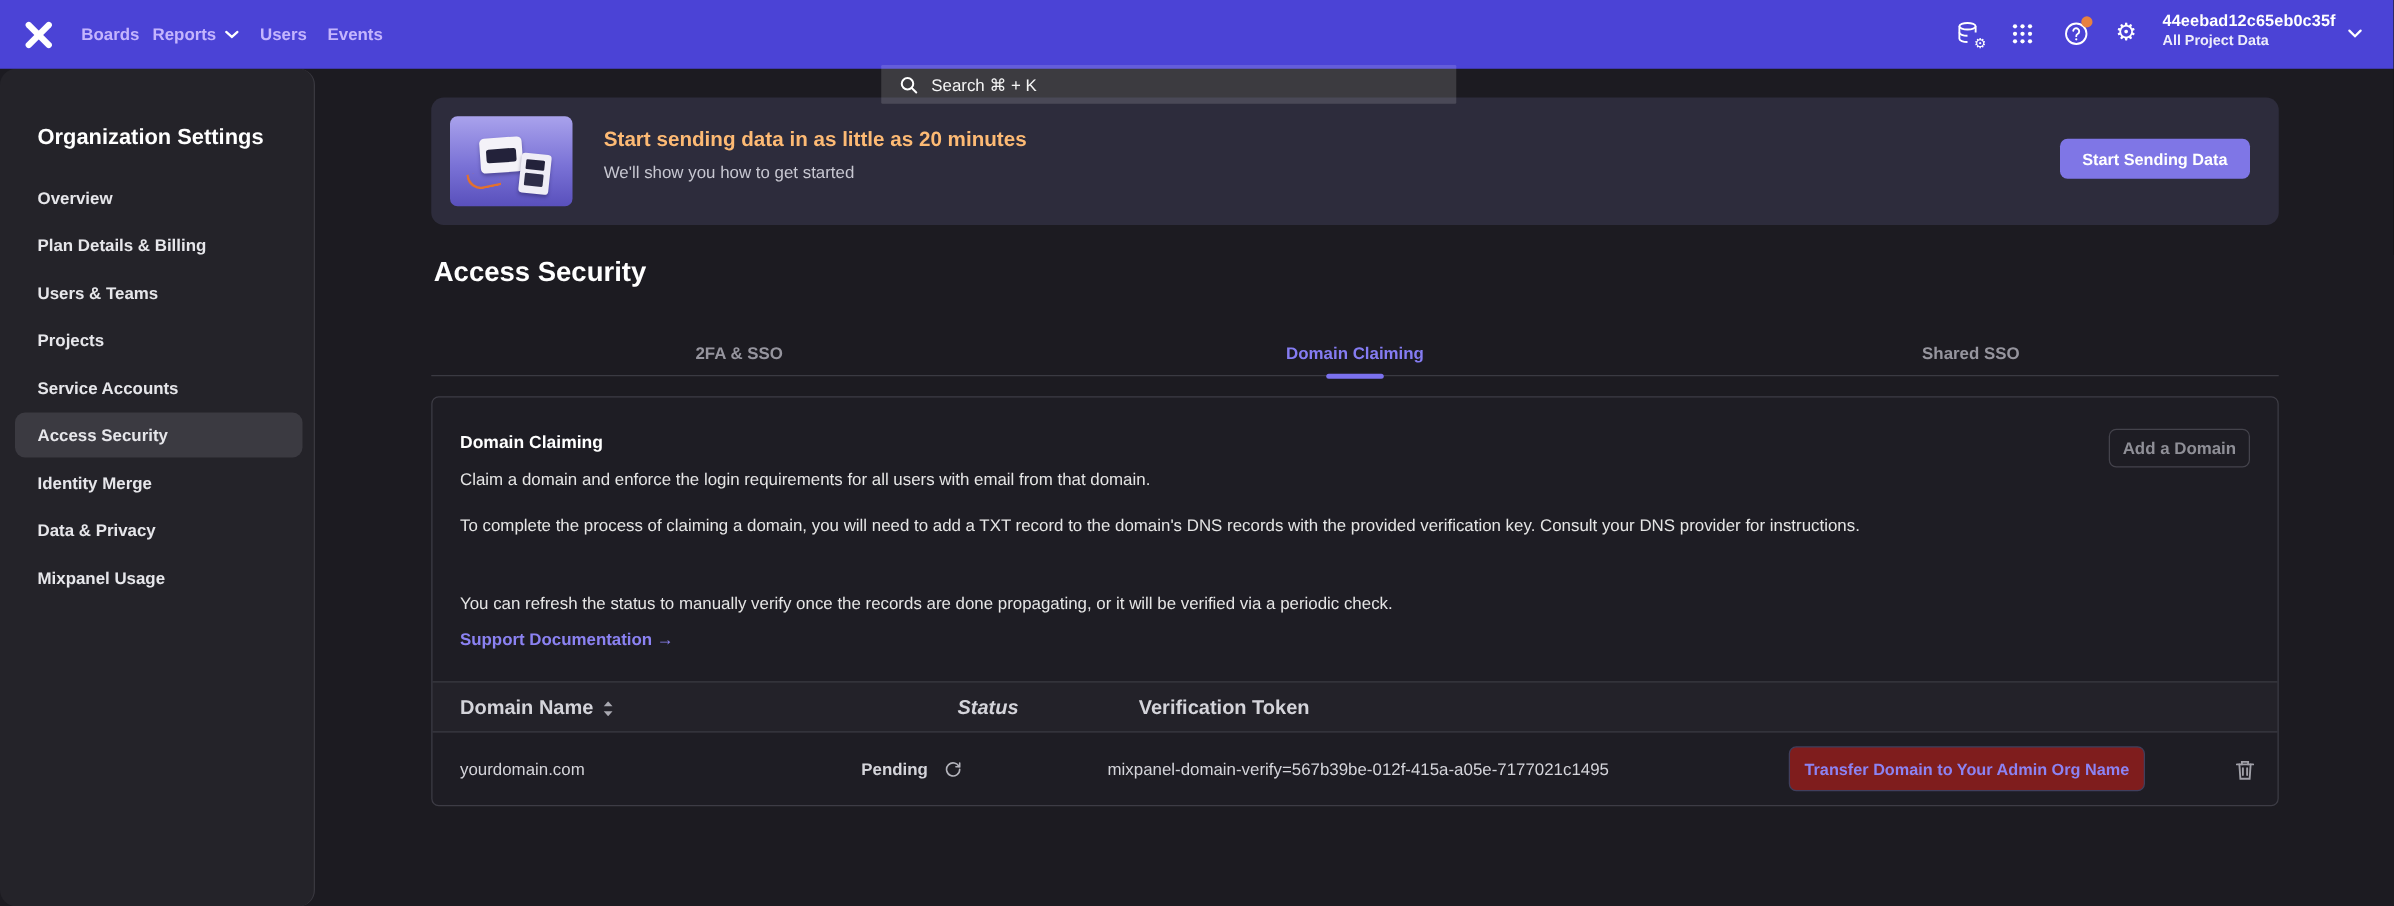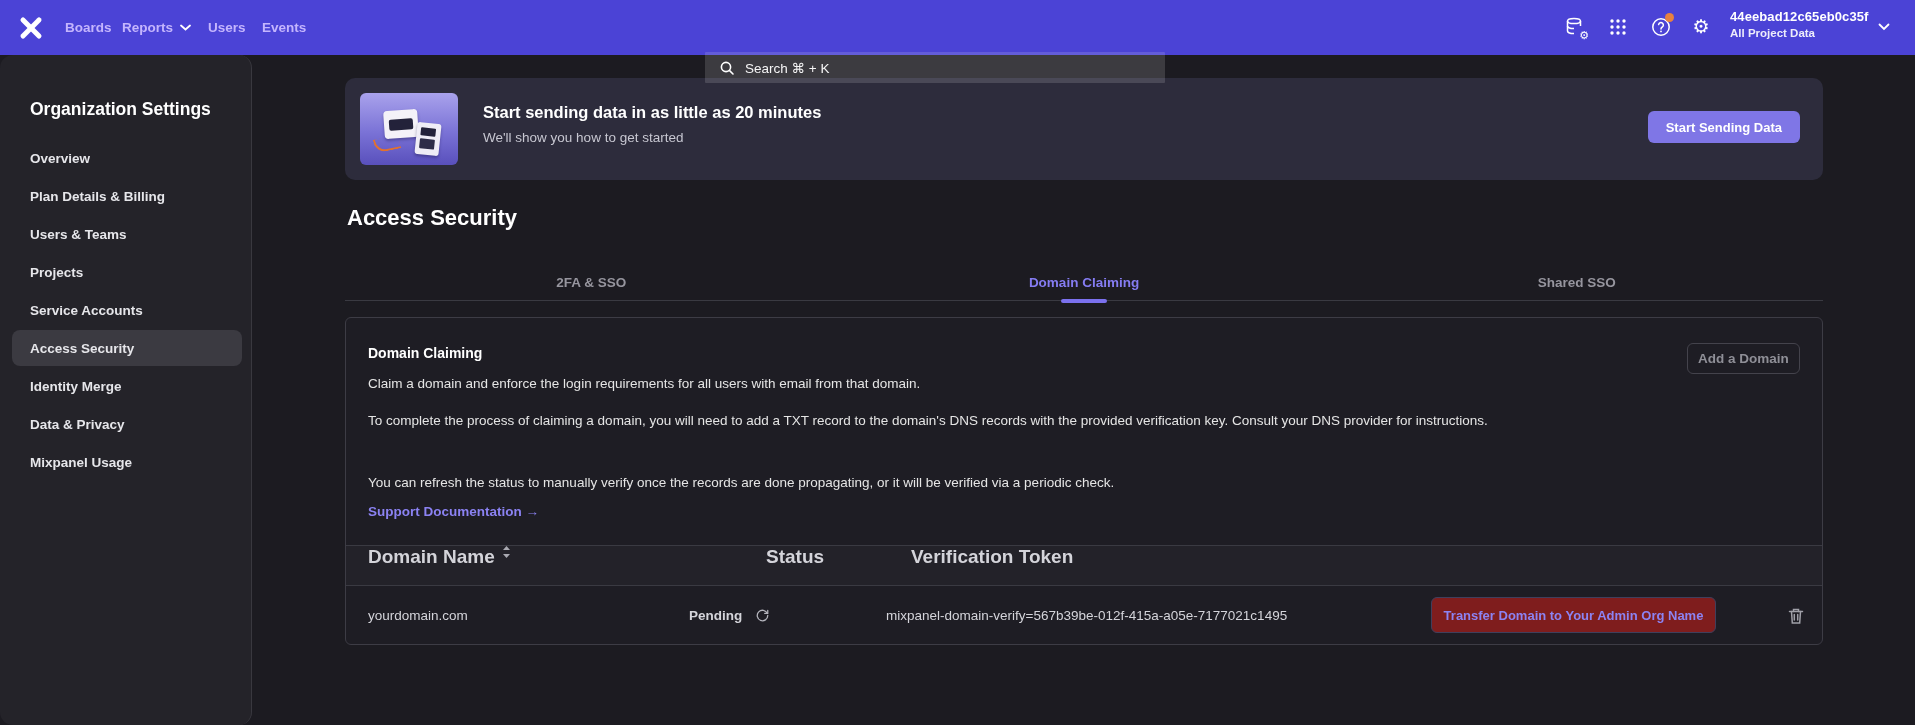--- a/index.html
+++ b/index.html
@@ -44,21 +44,21 @@
   
   .banner { position:absolute; left:345px; top:78px; width:1478px; height:102px; background:#2d2c3c; border-radius:10px; }
   .illo { position:absolute; left:15px; top:15px; width:98px; height:72px; border-radius:6px; overflow:hidden;
     background:linear-gradient(180deg,#a9a2ec 0%,#7a72d6 55%,#5950bc 100%); }
   .illo .dev1 { position:absolute; left:24px; top:17px; width:34px; height:28px; background:#f4f2f8; border-radius:4px; transform:rotate(-4deg); box-shadow:0 2px 3px rgba(20,15,60,.35); }
   .illo .dev1s { position:absolute; left:5px; top:9px; width:24px; height:11px; background:#23223a; border-radius:2px; }
   .illo .dev2 { position:absolute; left:56px; top:30px; width:24px; height:32px; background:#efedf6; border-radius:3px; transform:rotate(6deg); box-shadow:0 2px 3px rgba(20,15,60,.35); }
   .illo .dev2s { position:absolute; left:4px; top:5px; width:15px; height:8px; background:#23223a; border-radius:1px; }
   .illo .dev2k { position:absolute; left:4px; top:16px; width:15px; height:10px; background:#2e2d48; border-radius:1px; }
   .illo .wire { position:absolute; left:14px; top:44px; width:26px; height:14px; border:2px solid #e2712f; border-top:none; border-right:none; border-radius:0 0 0 12px; transform:rotate(-12deg); }
-  .banner-title { position:absolute; left:138px; top:25px; color:#ffffff; font-size:16.5px; font-weight:700;text-align:right; }
+  .banner-title { position:absolute; left:138px; top:25px; color:#fdba74; font-size:16.5px; font-weight:700;text-align:right; }
   .banner-sub { position:absolute; left:138px; top:52px; color:#c7c7d1; font-size:13.5px; }
   .cta-btn { position:absolute; right:23px; top:33px; height:32px; padding:0 18px; border-radius:6px;
     background:#7f76e6; color:#fff; font-size:13px; font-weight:700; display:flex; align-items:center; cursor:pointer; }
 
   .page-title { position:absolute; left:347px; top:205px; color:#fff; font-size:22px; font-weight:700; }
 
   .tabs { position:absolute; left:345px; top:264px; width:1478px; height:37px; display:flex; border-bottom:1.5px solid #3a3a42; }
   .tab { flex:1; display:flex; align-items:center; justify-content:center; position:relative;
     color:#96959e; font-size:13.5px; font-weight:600; cursor:pointer; }
   .tab.active { color:#857cf2; }
@@ -70,23 +70,23 @@
   .card-title { position:absolute; left:22px; top:27px; color:#fff; font-size:14px; font-weight:700; }
   .add-btn { position:absolute; left:1341px; top:25px; width:113px; height:31px; border:1px solid #44434c;
     border-radius:6px; color:#8f8f97; font-size:13.5px; font-weight:600; display:flex; align-items:center;
     justify-content:center; background:transparent; cursor:pointer; }
   .para { position:absolute; left:22px; color:#e5e5e5; font-size:13.5px; line-height:22px; }
   .p1 { top:55px; } .p2 { top:92px; width:1128px; } .p3 { top:154px; }
   .doc-link { position:absolute; left:22px; top:186px; color:#8b82f2; font-size:13.5px; font-weight:600; cursor:pointer; }
 
   .thead { position:absolute; left:0px; top:227px; width:1476px; height:41px;
     border-top:1px solid #3a3a42; border-bottom:1px solid #3a3a42; background:rgba(255,255,255,0.025); }
-  .th { position:absolute; top:0; height:41px; display:flex; align-items:flex-start; gap:7px;
-    color:#d4d4da; font-size:19px; font-weight:600; }
-  .th-domain { left:22px; cursor:pointer; } .th-status { left:420px; } .th-token { left:565px; }
+  .th { position:absolute; top:0; height:41px; display:flex; align-items:center; gap:7px;
+    color:#d4d4da; font-size:16px; font-weight:600; }
+  .th-domain { left:22px; cursor:pointer; } .th-status { left:420px;font-style:italic; } .th-token { left:565px; }
   .sort-icon { color:#a9a9b1; }
 
   .trow { position:absolute; left:0px; top:268px; width:1476px; height:59px; }
   .td { position:absolute; top:0; height:59px; display:flex; align-items:center; gap:9px;
     color:#d4d4da; font-size:13.5px; }
   .td-domain { left:22px; } .td-status { left:343px;font-weight:bold; } .td-token { left:503px;margin-left:37px; }
   .refresh-icon { color:#b4b4bc; cursor:pointer; margin-left:4px; }
   .transfer-btn { position:absolute; left:1085px; top:11px; width:285px; height:36px; background:#7f1d1d;
     border:1px solid #403f5c; border-radius:6px; color:#8c83f2; font-size:13px; font-weight:700;
     display:flex; align-items:center; justify-content:center; cursor:pointer; }

